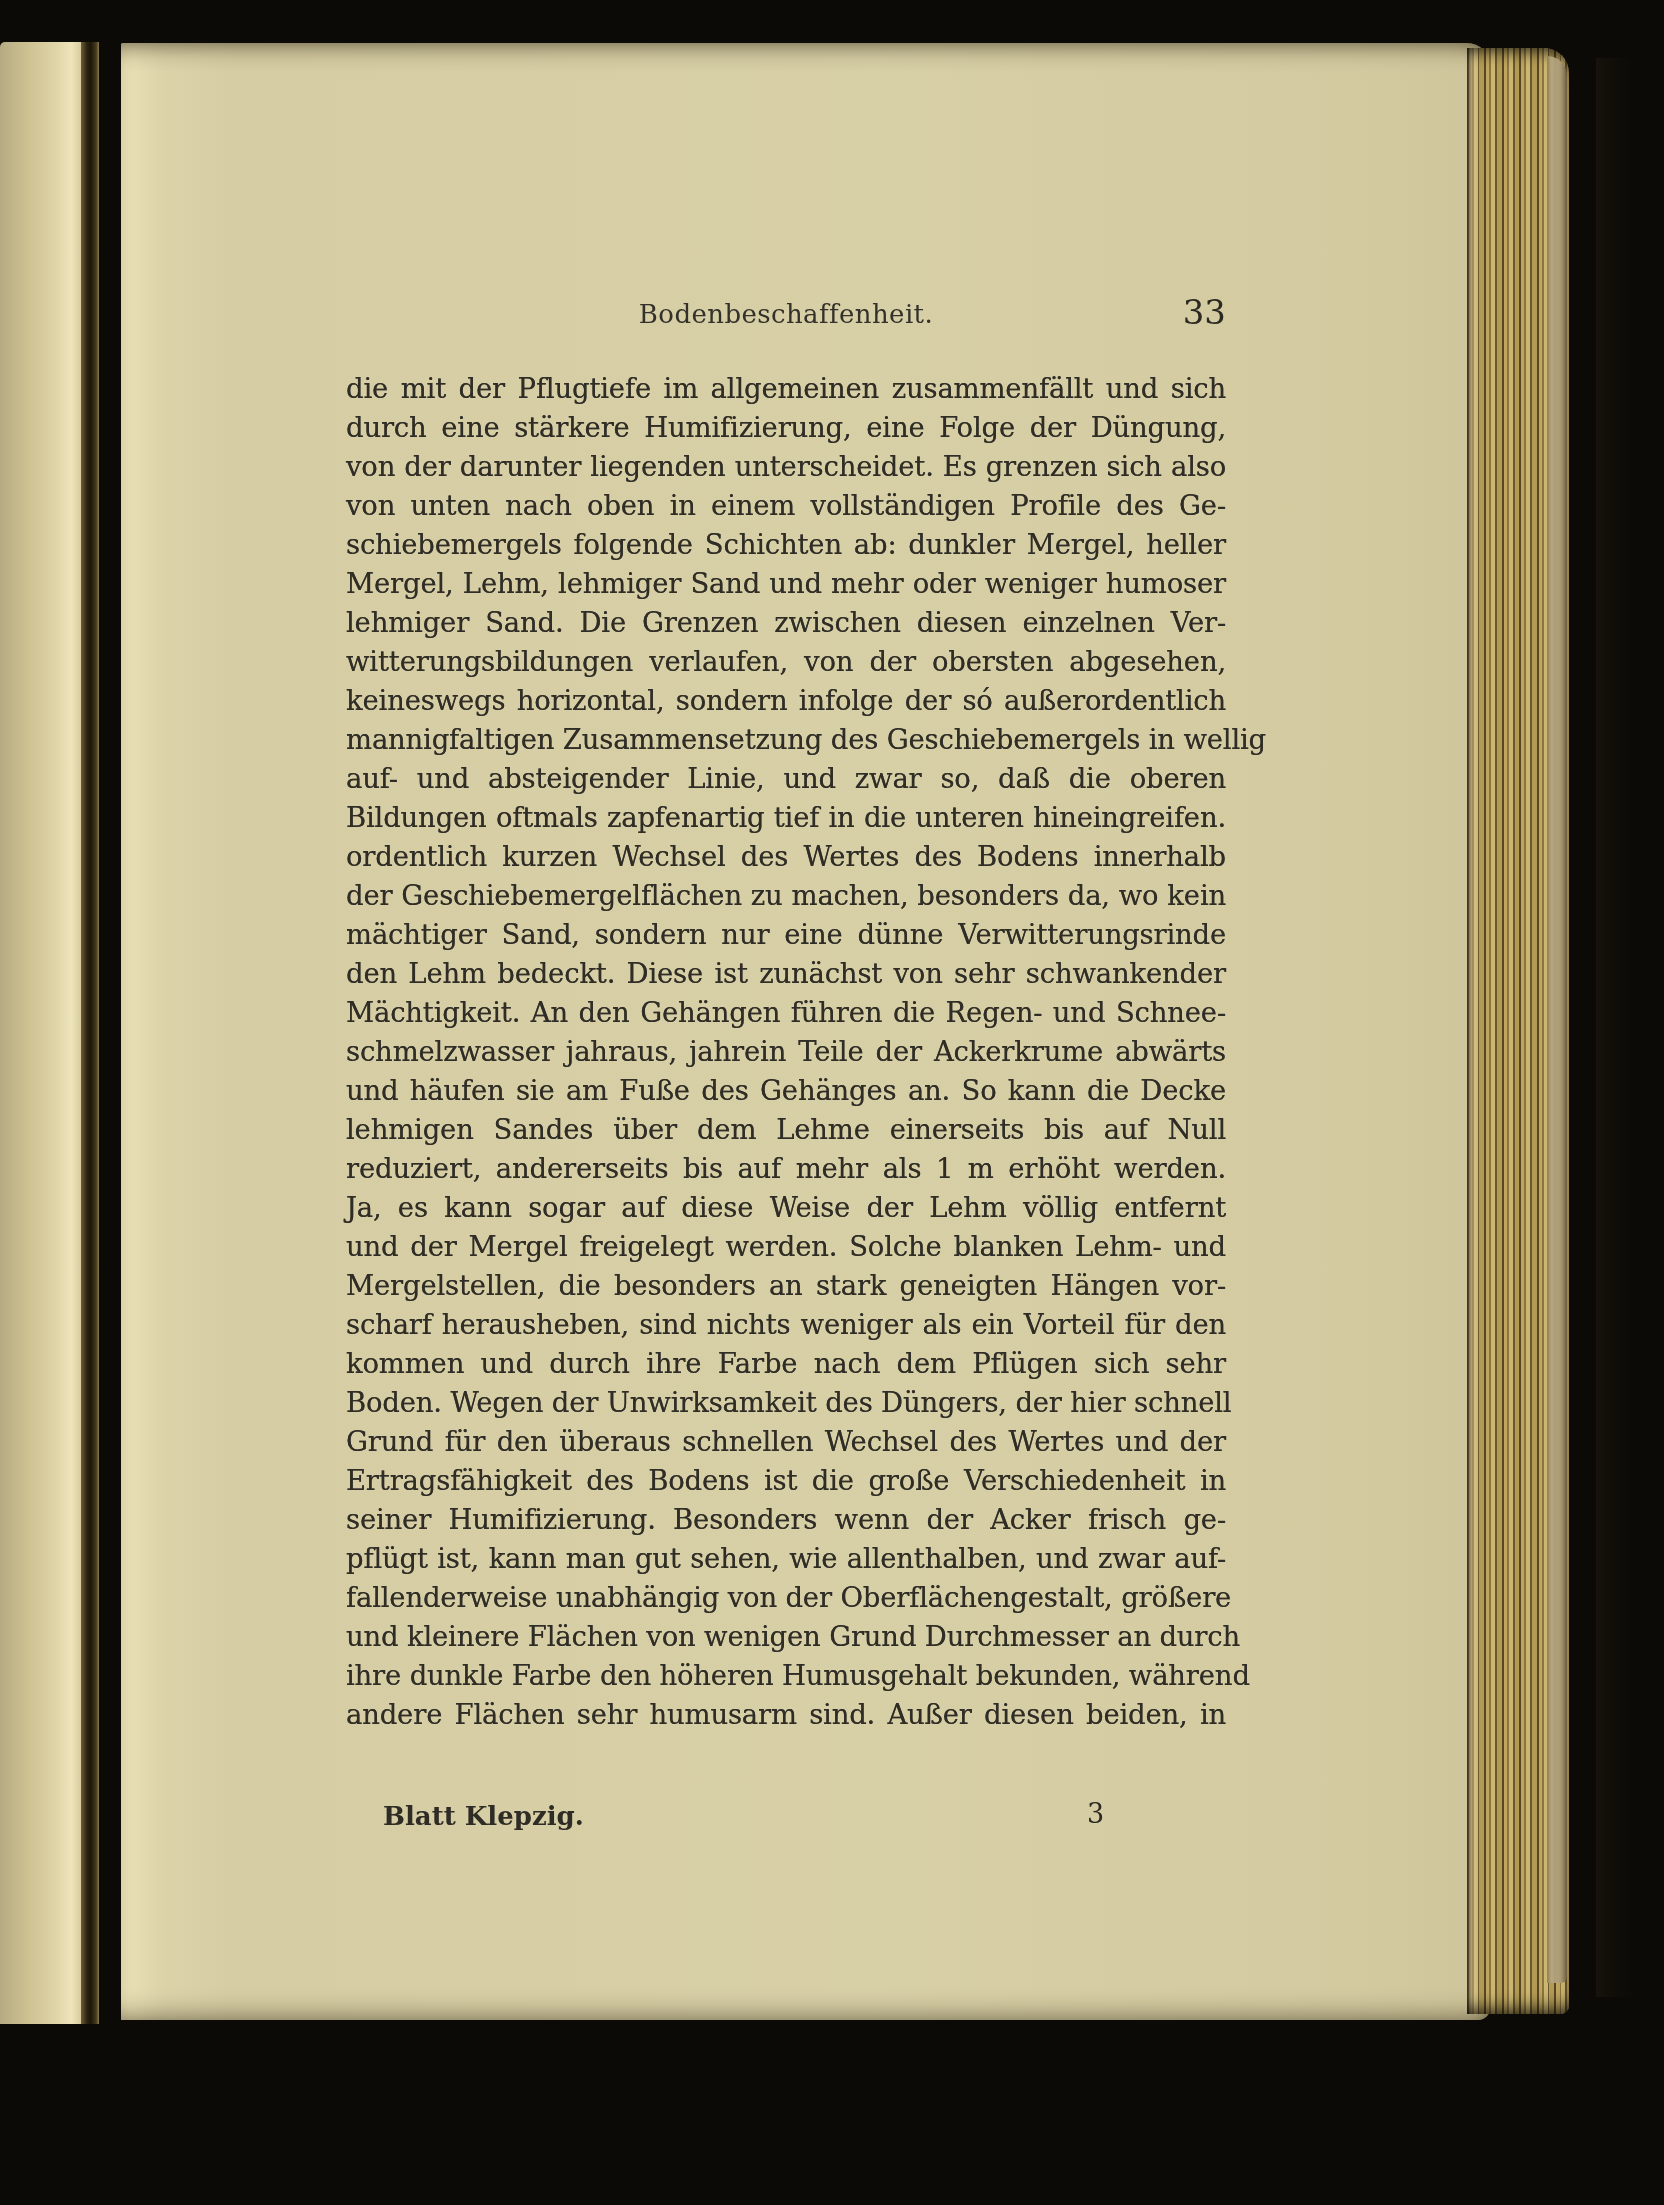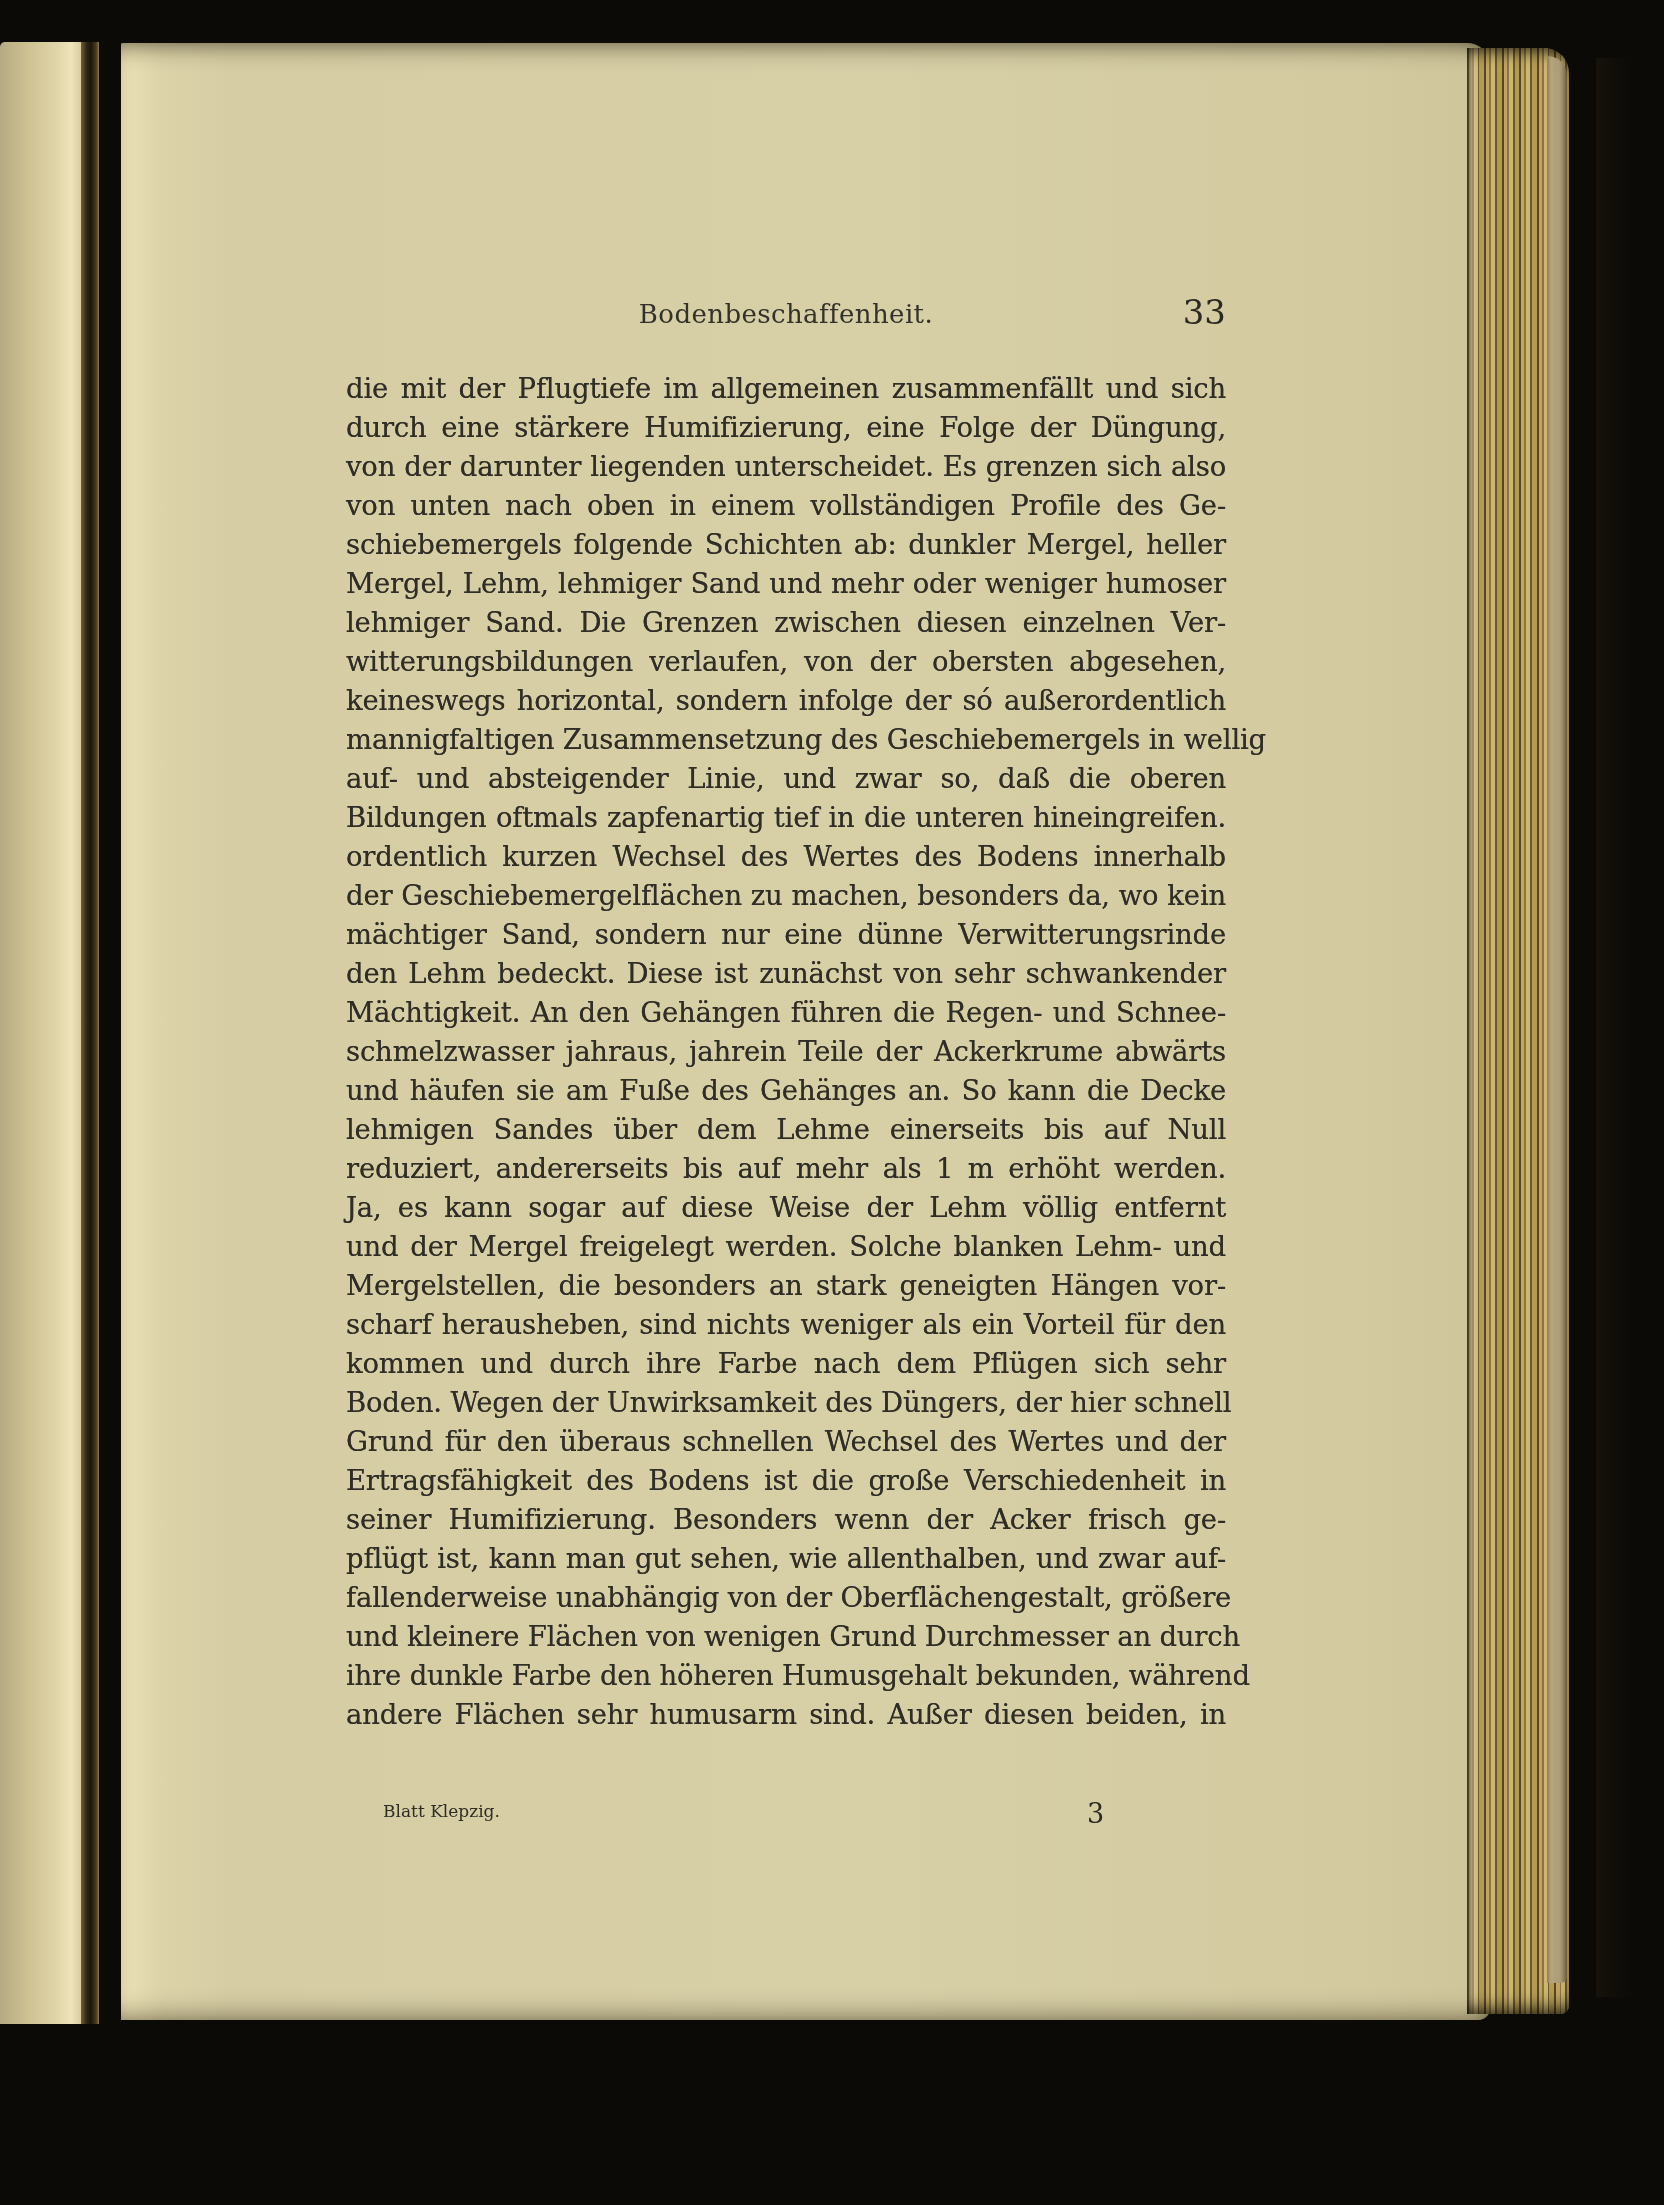--- a/index.html
+++ b/index.html
@@ -28,21 +28,21 @@
   .rtitle{display:block;text-align:center;font-size:26px;letter-spacing:0.4px;color:#33312a;}
   .pnum{position:absolute;right:0;top:-6.7px;font-size:34px;color:#2b2922;}
 
   .textblock{position:absolute;left:225px;top:326px;width:880px;}
   .textblock .line{height:39px;line-height:39px;font-size:27.5px;letter-spacing:-0.2px;
     text-align:justify;text-align-last:justify;white-space:nowrap;color:#2f2d26;
     text-shadow:0 0 0.6px rgba(47,45,38,.75);}
   .textblock .line.indent{padding-left:38px;}
 
   .footer{position:absolute;left:225px;top:1758px;width:880px;height:33px;}
-  .sig{position:absolute;left:37px;top:0;font-size:17px;font-weight:normal;color:#2e2c25;}
+  .sig{position:absolute;left:37px;top:0;font-size:26px;font-weight:bold;color:#2e2c25;}
   .sheetnum{position:absolute;left:741px;top:-3.3px;font-size:27px;color:#2b2922;}
 
   
   .fore-edge{position:absolute;left:1467px;top:48px;width:102px;height:1966px;
     background:
       linear-gradient(90deg,rgba(0,0,0,.45) 0,rgba(0,0,0,0) 5.8px),
       linear-gradient(90deg,rgba(255,245,210,.25) 6.7px,rgba(0,0,0,0) 11.7px),
       repeating-linear-gradient(90deg,
         #584727 0 1.7px,#bfa55d 1.7px 5px,#8a7440 5px 6.7px,#cdb66f 6.7px 10.8px,
         #6a5830 10.8px 12.5px,#b39b54 12.5px 17.5px),

